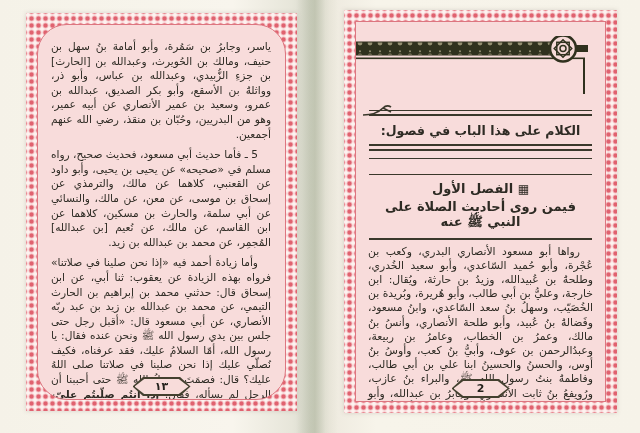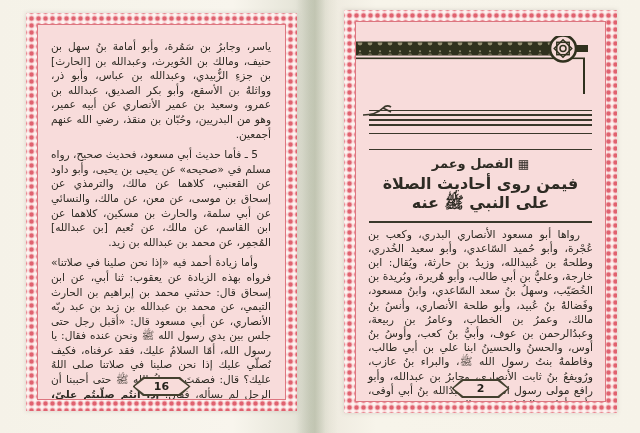--- a/index.html
+++ b/index.html
@@ -14,41 +14,41 @@
   .frame{position:absolute;box-sizing:border-box;padding:11px;
          background-color:#fdf3f0;
          background-image:radial-gradient(circle,#e0626f 1.5px,rgba(231,130,140,.55) 2.5px,rgba(240,170,178,.25) 3.2px,transparent 3.8px);
          background-size:7px 7px;background-position:2px 2px;
          box-shadow:0 0 4px rgba(120,110,100,.25);}
   .frame-left{left:26px;top:13px;width:271px;height:398px;}
   .frame-right{left:344px;top:10px;width:273px;height:403px;}
   .inner{box-sizing:border-box;width:100%;height:100%;background:#f8dcdb;
          border:1px solid #dd7680;position:relative;overflow:hidden;
          direction:rtl;color:#2e2b24;}
-  .inner-left{padding:14px 14px 22px 13px;}
+  .inner-left{padding:14px 14px 22px 13px;border-radius:30px;}
   .inner-right{padding:12px 12px 22px 12px;}
   p.body{margin:0 0 6px 0;font-size:10.6px;line-height:14.6px;text-align:justify;
          text-justify:inter-word;direction:rtl;}
   .inner-right p.body{font-size:10.8px;line-height:14.2px;margin-top:5px;}
   .indent{text-indent:13px;}
   .boldseg{font-weight:bold;}
   
   .rule{background:#3a382b;height:2px;margin:0 1px;}
   .rule.thin{height:1px;}
   .ruleset-top{position:relative;margin-top:16px;}
   .ruleset-top .rule{margin-bottom:3px;}
   .flourish{position:absolute;left:-6px;top:-9px;}
   .section-heading{font-weight:bold;font-size:12.5px;text-align:center;margin:7px 0 6px;}
   .ruleset-mid .rule{margin-bottom:3px;}
   .ruleset-mid .rule.thin{margin-top:7px;}
   .lone-rule{margin-top:15px;}
   .chapter{text-align:center;margin:6px 0 4px;}
   .chapter-title{font-weight:bold;font-size:13px;}
   .chapter-orn{font-size:12px;letter-spacing:1px;}
-  .chapter-sub{font-weight:bold;font-size:16px;margin-top:3px;}
+  .chapter-sub{font-weight:bold;font-size:13px;margin-top:3px;}
   .under-rule{height:1.5px;margin-top:5px;}
   
   .pagenum-wrap{position:absolute;bottom:3px;left:0;width:100%;text-align:center;direction:ltr;}
   .hex-outer{display:inline-block;background:#43402f;padding:2px;
              clip-path:polygon(0% 50%,18% 0%,82% 0%,100% 50%,82% 100%,18% 100%);}
   .hex-inner{display:block;min-width:34px;padding:1px 10px;background:#f8dcda;
              clip-path:polygon(0% 50%,18% 0%,82% 0%,100% 50%,82% 100%,18% 100%);
              font-weight:bold;font-size:11px;text-align:center;color:#24221c;}
   .header-orn{display:block;margin:2px 2px 0 2px;}
 </style>
@@ -60,21 +60,21 @@
   <div class="paper paper-right"></div>
   <div class="gutter"></div>
 
   <div class="frame frame-left">
     <div class="inner inner-left">
       <p class="body">ياسر، وجابرُ بن سَمُرة، وأبو أمامة بنُ سهل بن حنيف، ومالك بن الحُويرث، وعبدالله بن [الحارث] بن جزءِ الزُّبيدي، وعبدالله بن عباس، وأبو ذر، وواثلةُ بن الأسقع، وأبو بكر الصديق، عبدالله بن عمرو، وسعيد بن عمير الأنصاري عن أبيه عمير، وهو من البدريين، وحُبّان بن منقذ، رضي الله عنهم أجمعين.</p>
       <p class="body indent">5 ـ فأما حديث أبي مسعود، فحديث صحيح، رواه مسلم في «صحيحه» عن يحيى بن يحيى، وأبو داود عن القعنبي، كلاهما عن مالك، والترمذي عن إسحاق بن موسى، عن معن، عن مالك، والنسائي عن أبي سلمة، والحارث بن مسكين، كلاهما عن ابن القاسم، عن مالك، عن نُعيم [بن عبدالله] المُجمِر، عن محمد بن عبدالله بن زيد.</p>
       <p class="body indent"><span>وأما زيادة أحمد فيه «إذا نحن صلينا في صلاتنا» فرواه بهذه الزيادة عن يعقوب: ثنا أبي، عن ابن إسحاق قال: حدثني محمد بن إبراهيم بن الحارث التيمي، عن محمد بن عبدالله بن زيد بن عبد ربّه الأنصاري، عن أبي مسعود قال: «أقبل رجل حتى جلس بين يدي رسول الله ﷺ ونحن عنده فقال: يا رسول الله، أمّا السلامُ عليك، فقد عرفناه، فكيف نُصلّي عليك إذا نحن صلينا في صلاتنا صلى اللهُ عليك؟ قال: فصمَتَ رسولُ الله ﷺ حتى أحببنا أن الرجل لم يسأله، فقال: </span><span class="boldseg">إذا أنتُم صلّيتُم عليّ، فقولوا: اللّهُمّ صَلّ عَلى مُحَمّدٍ النّبيّ الأُمّي، وَعَلى آل مُحَمّد، كَما صَلّيتَ عَلى إبْراهيمَ وآل إبْراهيمَ</span></p>
       <div class="pagenum-wrap">
         <span class="hex-outer">
-          <span class="hex-inner">16</span>
+          <span class="hex-inner">١٣</span>
         </span>
       </div>
     </div>
   </div>
 
   <div class="frame frame-right">
     <div class="inner inner-right">
 
       <svg class="header-orn" width="246" height="58" viewBox="0 0 246 58" xmlns="http://www.w3.org/2000/svg">
         <defs>
@@ -99,31 +99,32 @@
 
       <div class="ruleset-top">
         <svg class="flourish" width="30" height="18" viewBox="0 0 30 18" xmlns="http://www.w3.org/2000/svg">
           <path d="M1,14 C9,14 16,12 21,7 C23,5 26,4 29,6" stroke="#3a382b" stroke-width="1.7" fill="none"></path>
           <path d="M21,7 L29,11" stroke="#3a382b" stroke-width="1.4" fill="none"></path>
         </svg>
         <div class="rule thin"></div>
         <div class="rule"></div>
       </div>
 
+      <div class="section-heading">الكلام على هذا الباب في فصول:</div>
 
       <div class="ruleset-mid">
         <div class="rule"></div>
         <div class="rule"></div>
         <div class="rule thin"></div>
       </div>
 
       <div class="rule thin lone-rule"></div>
 
       <div class="chapter">
-        <div class="chapter-title"><span class="chapter-orn">▦</span> <span>الفصل وعمر</span></div>
+        <div class="chapter-title"><span class="chapter-orn">▦</span> <span>الفصل الأول</span></div>
         <div class="chapter-sub">فيمن روى أحاديث الصلاة على النبي ﷺ عنه</div>
       </div>
 
       <div class="rule under-rule"></div>
 
       <p class="body indent">رواها أبو مسعود الأنصاري البدري، وكعب بن عُجْرة، وأبو حُميد السّاعدي، وأبو سعيد الخُدري، وطلحةُ بن عُبيدالله، وزيدُ بن حارثة، ويُقال: ابن خارجة، وعليُّ بن أبي طالب، وأبو هُريرة، وبُريدة بن الخُصَيّب، وسهلُ بنُ سعد السّاعدي، وابنُ مسعود، وفَضالةُ بنُ عُبيد، وأبو طلحة الأنصاري، وأنسُ بنُ مالك، وعمرُ بن الخطاب، وعامرُ بن ربيعة، وعبدُالرحمن بن عوف، وأبيُّ بنُ كعب، وأوسُ بنُ أوس، والحسنُ والحسينُ ابنا علي بن أبي طالب، وفاطمةُ بنتُ رسول الله ﷺ، والبراء بنُ عازب، ورُويفعُ بنُ ثابت الأنصاري، وجابرُ بن عبدالله، وأبو رافع مولى رسول الله ﷺ، وعبدُالله بنُ أبي أوفى، وأبو أمامة الباهلي، وعبدالرحمن بن بشير بن مسعود، وأبو بُردة بنِ نيار، وعمارُ بن</p>
 
       <div class="pagenum-wrap">
         <span class="hex-outer">
           <span class="hex-inner">2</span>

